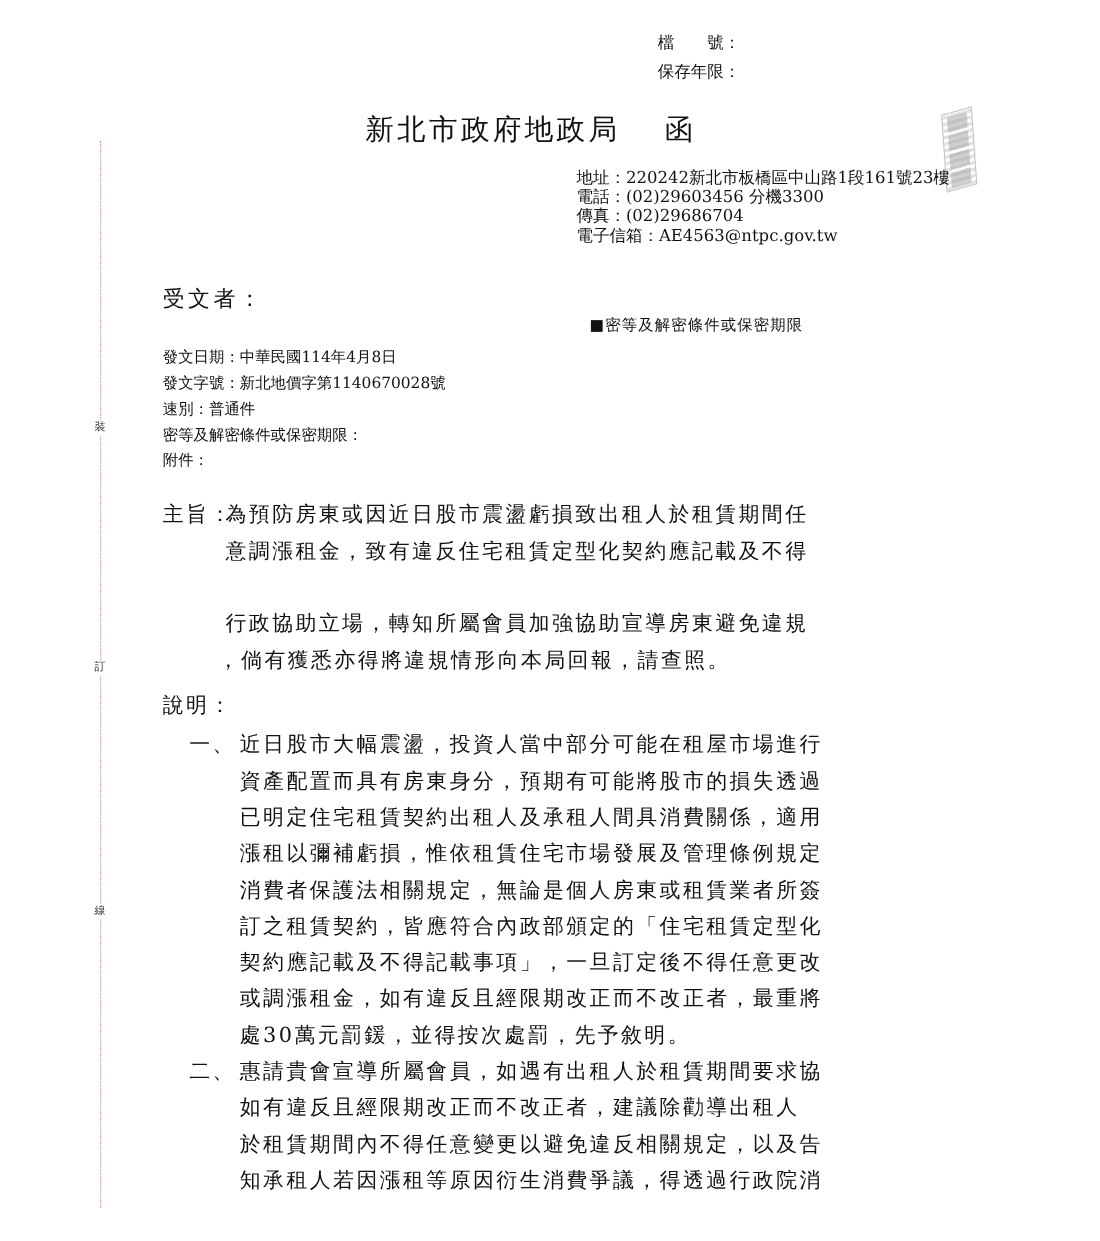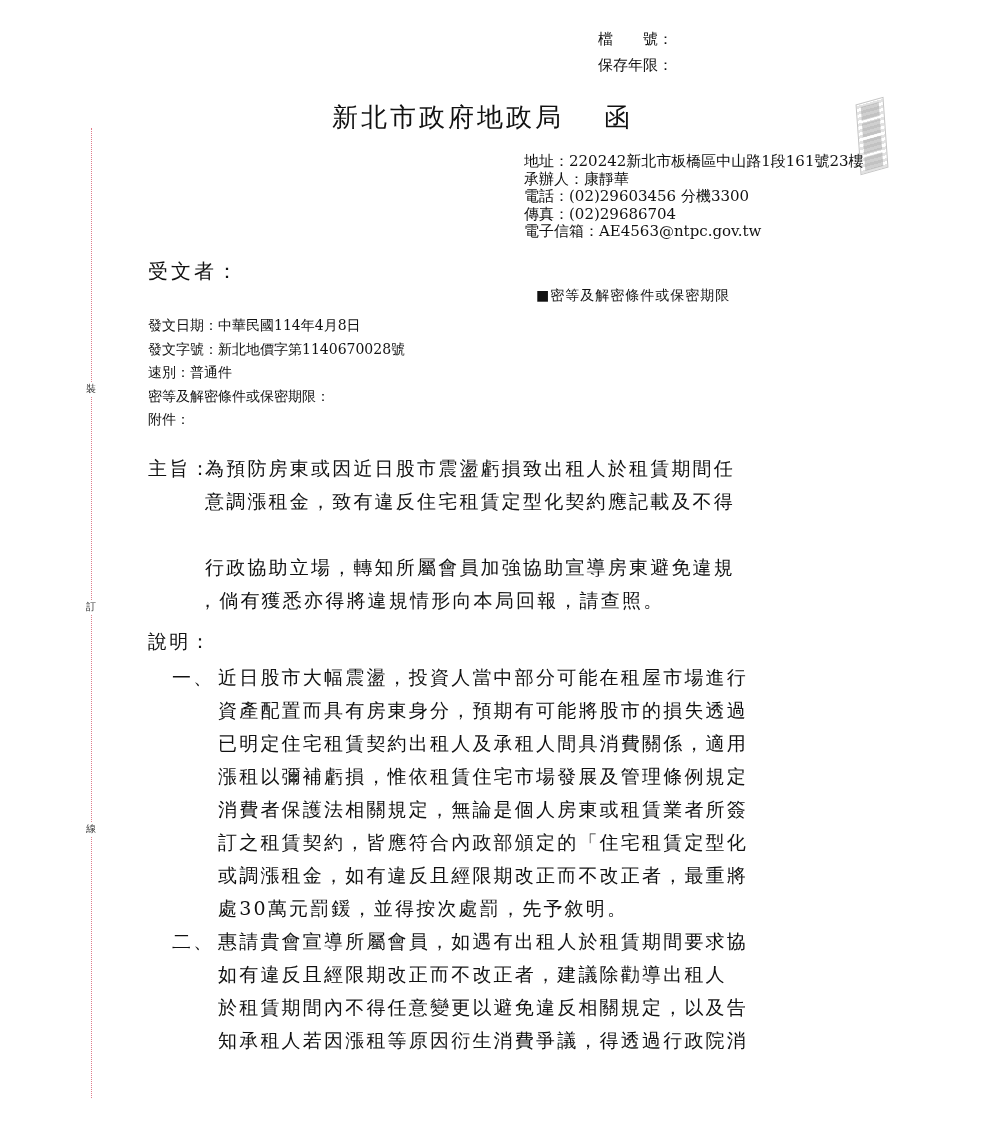--- a/index.html
+++ b/index.html
@@ -53,21 +53,20 @@
 
 <div class="abs stamp">
   <div class="cell"></div>
     <div class="cell"></div>
     <div class="cell"></div>
     <div class="cell"></div>
 </div>
 
 <div class="abs contact">
   <div class="row">地址：220242新北市板橋區中山路1段161號23樓</div>
-  <div class="row">承辦人：康靜華</div>
   <div class="row">電話：(02)29603456 分機3300</div>
   <div class="row">傳真：(02)29686704</div>
   <div class="row">電子信箱：AE4563@ntpc.gov.tw</div>
 </div>
 
 <div class="abs recipient">受文者：</div>
 <div class="abs entity-note">■密等及解密條件或保密期限</div>
 
 <div class="abs meta">
   <div class="row">發文日期：中華民國114年4月8日</div>
@@ -90,20 +89,21 @@
 
   <div class="block" style="position:relative;margin-left:24px;margin-top:3px;">
     <span style="position:absolute;left:0;top:0;">一、</span>
     <div style="margin-left:46px;">
       <div class="line">近日股市大幅震盪，投資人當中部分可能在租屋市場進行</div>
       <div class="line">資產配置而具有房東身分，預期有可能將股市的損失透過</div>
       <div class="line">已明定住宅租賃契約出租人及承租人間具消費關係，適用</div>
       <div class="line">漲租以彌補虧損，惟依租賃住宅市場發展及管理條例規定</div>
       <div class="line">消費者保護法相關規定，無論是個人房東或租賃業者所簽</div>
       <div class="line">訂之租賃契約，皆應符合內政部頒定的「住宅租賃定型化</div>
+      <div class="line">契約應記載及不得記載事項」，一旦訂定後不得任意更改</div>
       <div class="line">或調漲租金，如有違反且經限期改正而不改正者，最重將</div>
       <div class="line">處30萬元罰鍰，並得按次處罰，先予敘明。</div>
     </div>
   </div>
 
   <div class="block" style="position:relative;margin-left:24px;">
     <span style="position:absolute;left:0;top:0;">二、</span>
     <div style="margin-left:46px;">
       <div class="line">惠請貴會宣導所屬會員，如遇有出租人於租賃期間要求協</div>
       <div class="line">如有違反且經限期改正而不改正者，建議除勸導出租人</div>

